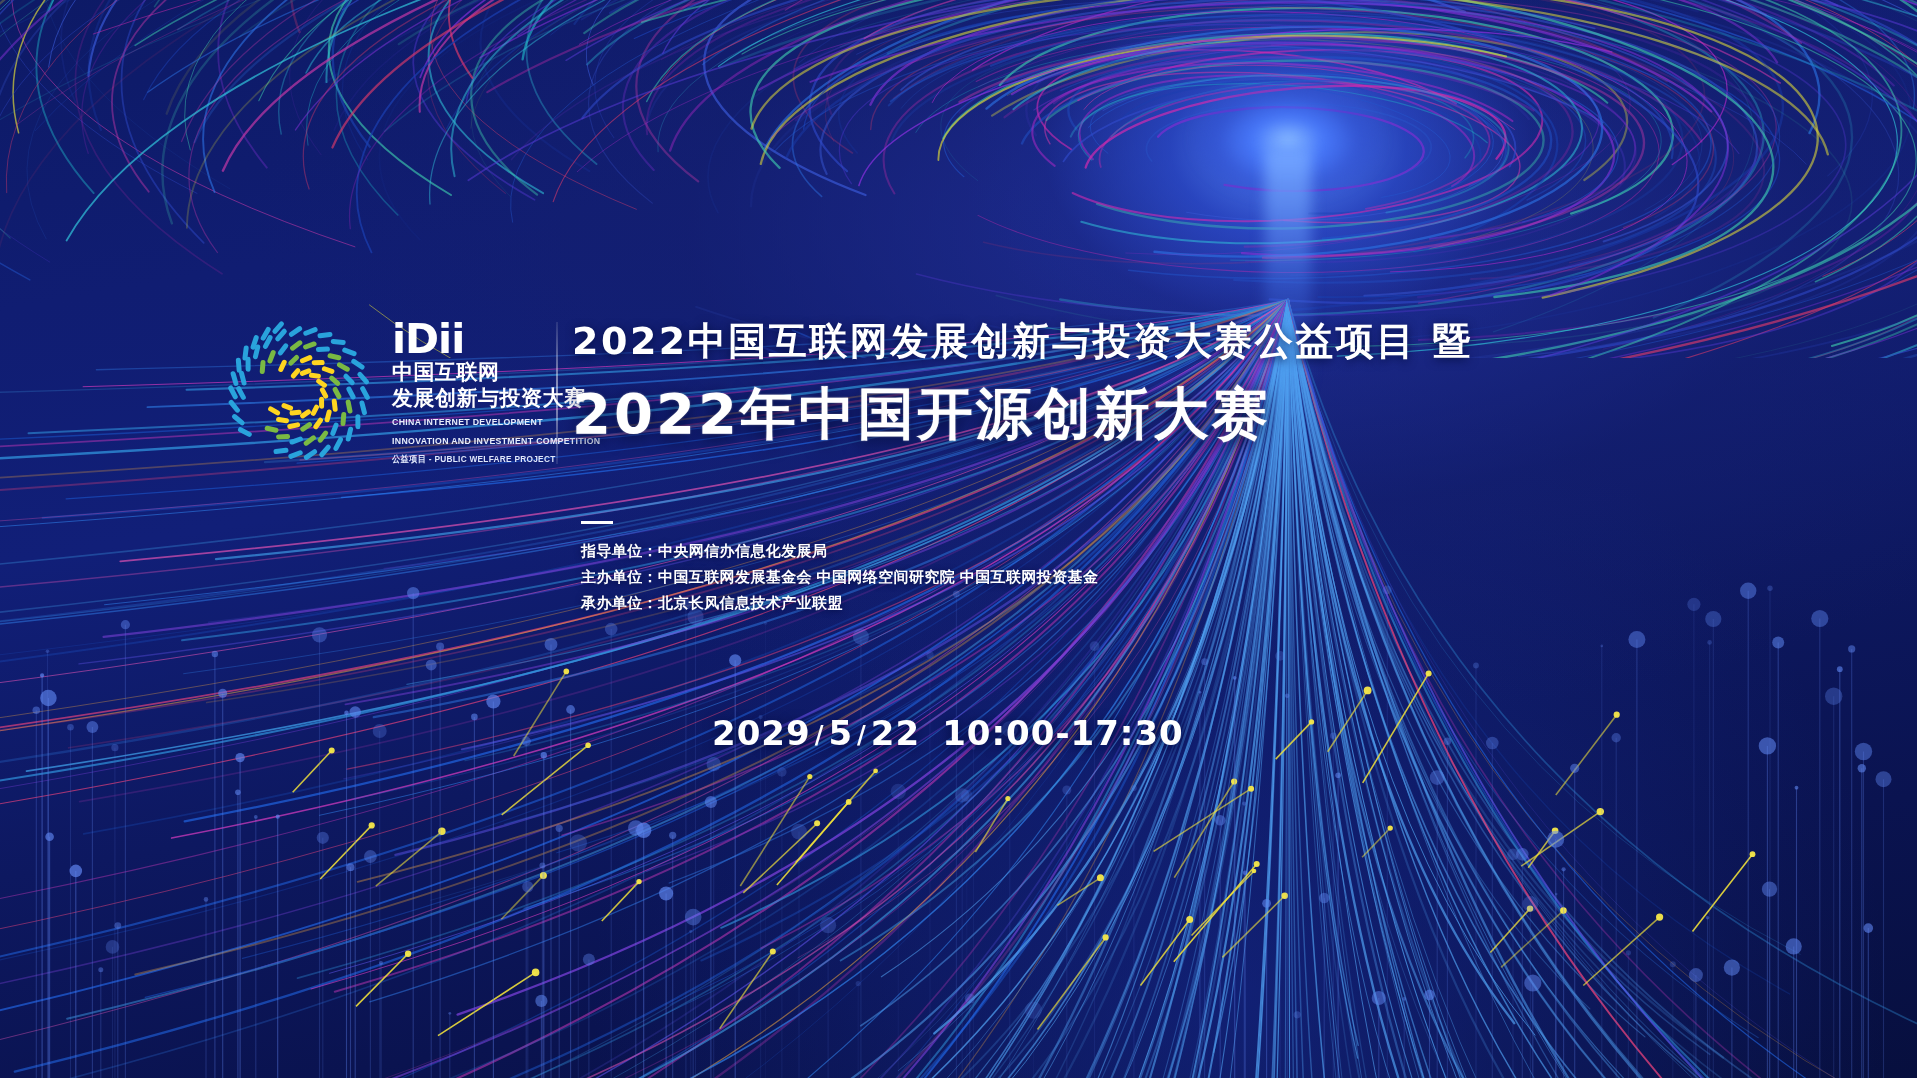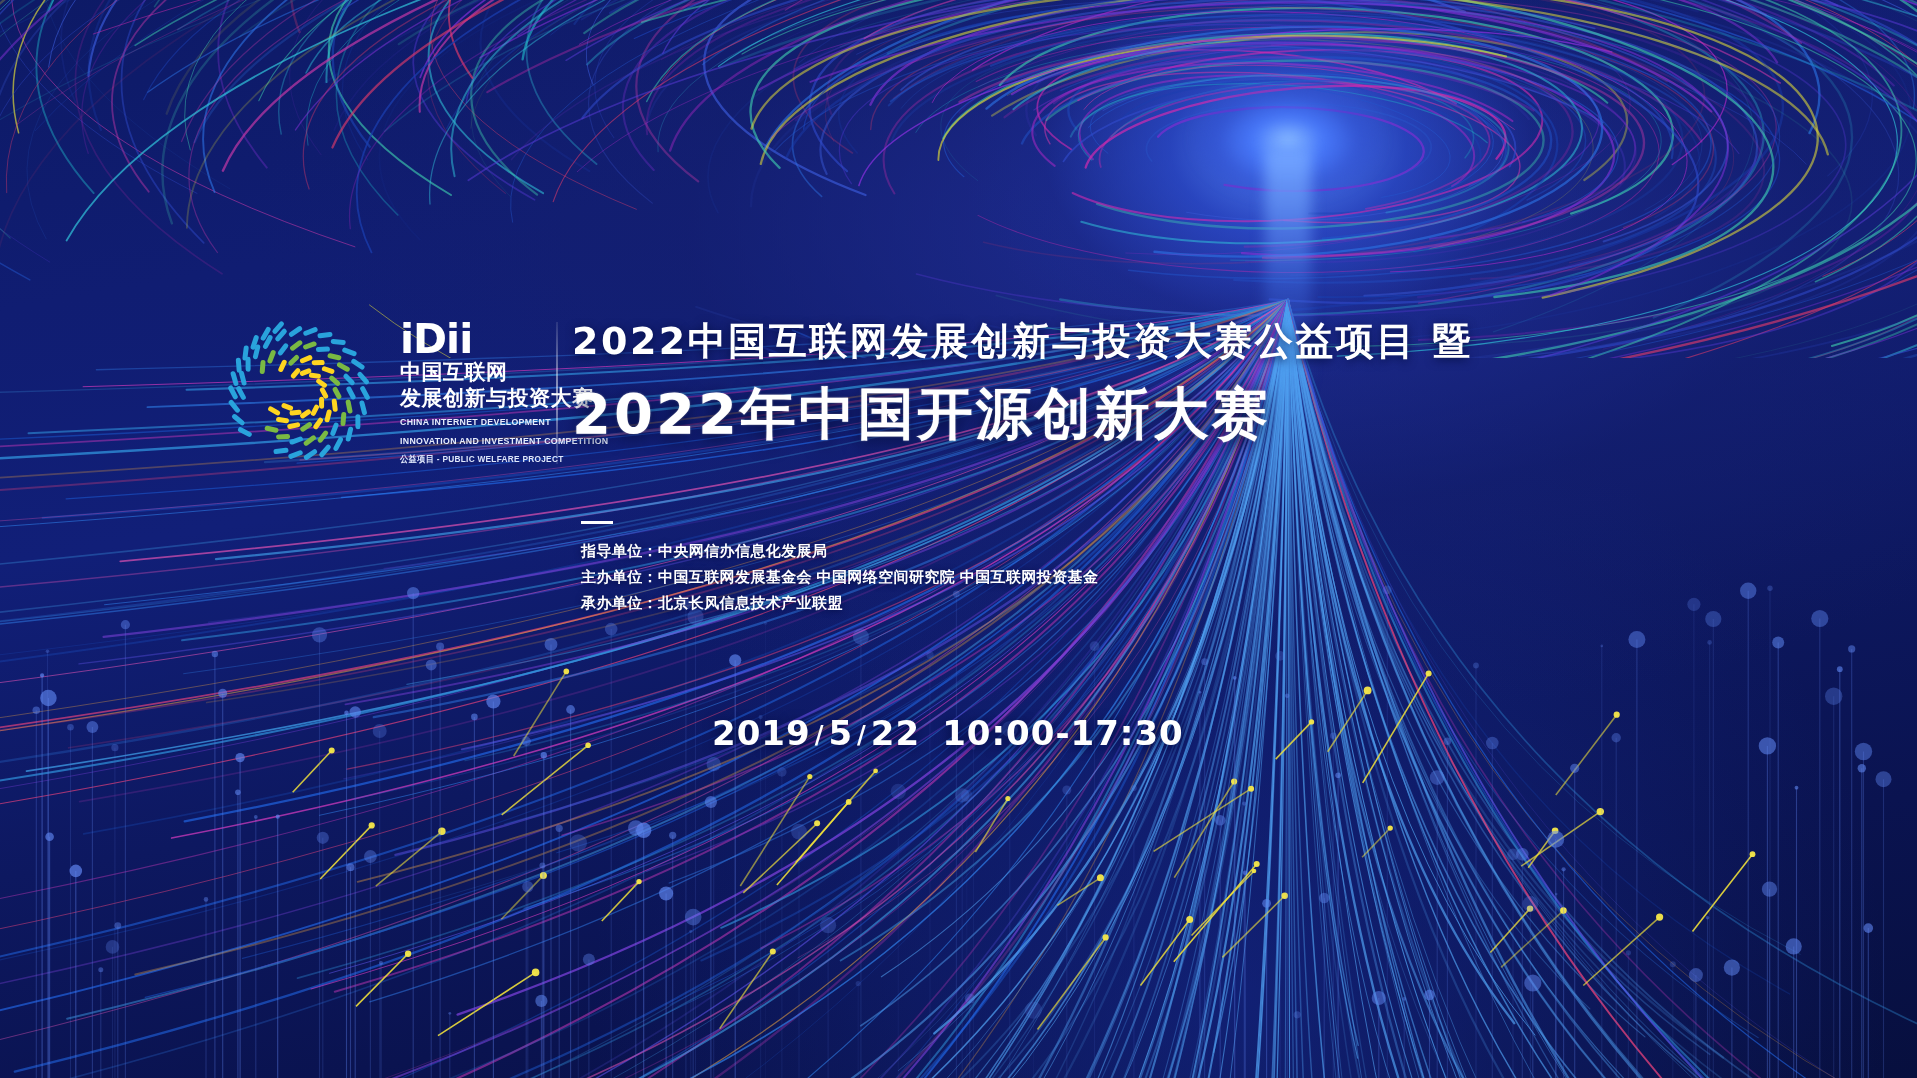--- a/index.html
+++ b/index.html
@@ -39,21 +39,21 @@
   .fan svg{ display:block; }
 
   
   .pins{ position:absolute; left:0; top:0; width:1917px; height:1078px; }
 
   
   .content{ position:absolute; left:0; top:0; width:1917px; height:1078px; }
 
   .logo-block{
     position:absolute; left:228px; top:318px;
-    display:flex; align-items:center; gap:18px;
+    display:flex; align-items:center; gap:10px;
   }
   .logo-mark{ width:150px; height:150px; }
   .logo-mark svg{ display:block; }
 
   .logo-text{ padding-left:4px; }
   .logo-wordmark{
     font-weight:bold; font-size:41px; letter-spacing:-1px; color:#ffffff;
     line-height:.95; font-family:"DejaVu Sans",sans-serif;
   }
   .logo-cn1,.logo-cn2{
@@ -1161,17 +1161,17 @@
     </div>
 
     <div class="orgs">
       <div class="rule"></div>
       <div class="org-line">指导单位：中央网信办信息化发展局</div>
       <div class="org-line">主办单位：中国互联网发展基金会  中国网络空间研究院  中国互联网投资基金</div>
       <div class="org-line">承办单位：北京长风信息技术产业联盟</div>
     </div>
 
     <div class="datetime">
-      <span>2019</span><span class="sep">/</span><span>5</span><span class="sep">/</span><span>22</span><span class="gap"></span><span>10:00-17:30</span>
+      <span>2029</span><span class="sep">/</span><span>5</span><span class="sep">/</span><span>22</span><span class="gap"></span><span>10:00-17:30</span>
     </div>
 
   </div>
 </div>
 
 </body></html>

